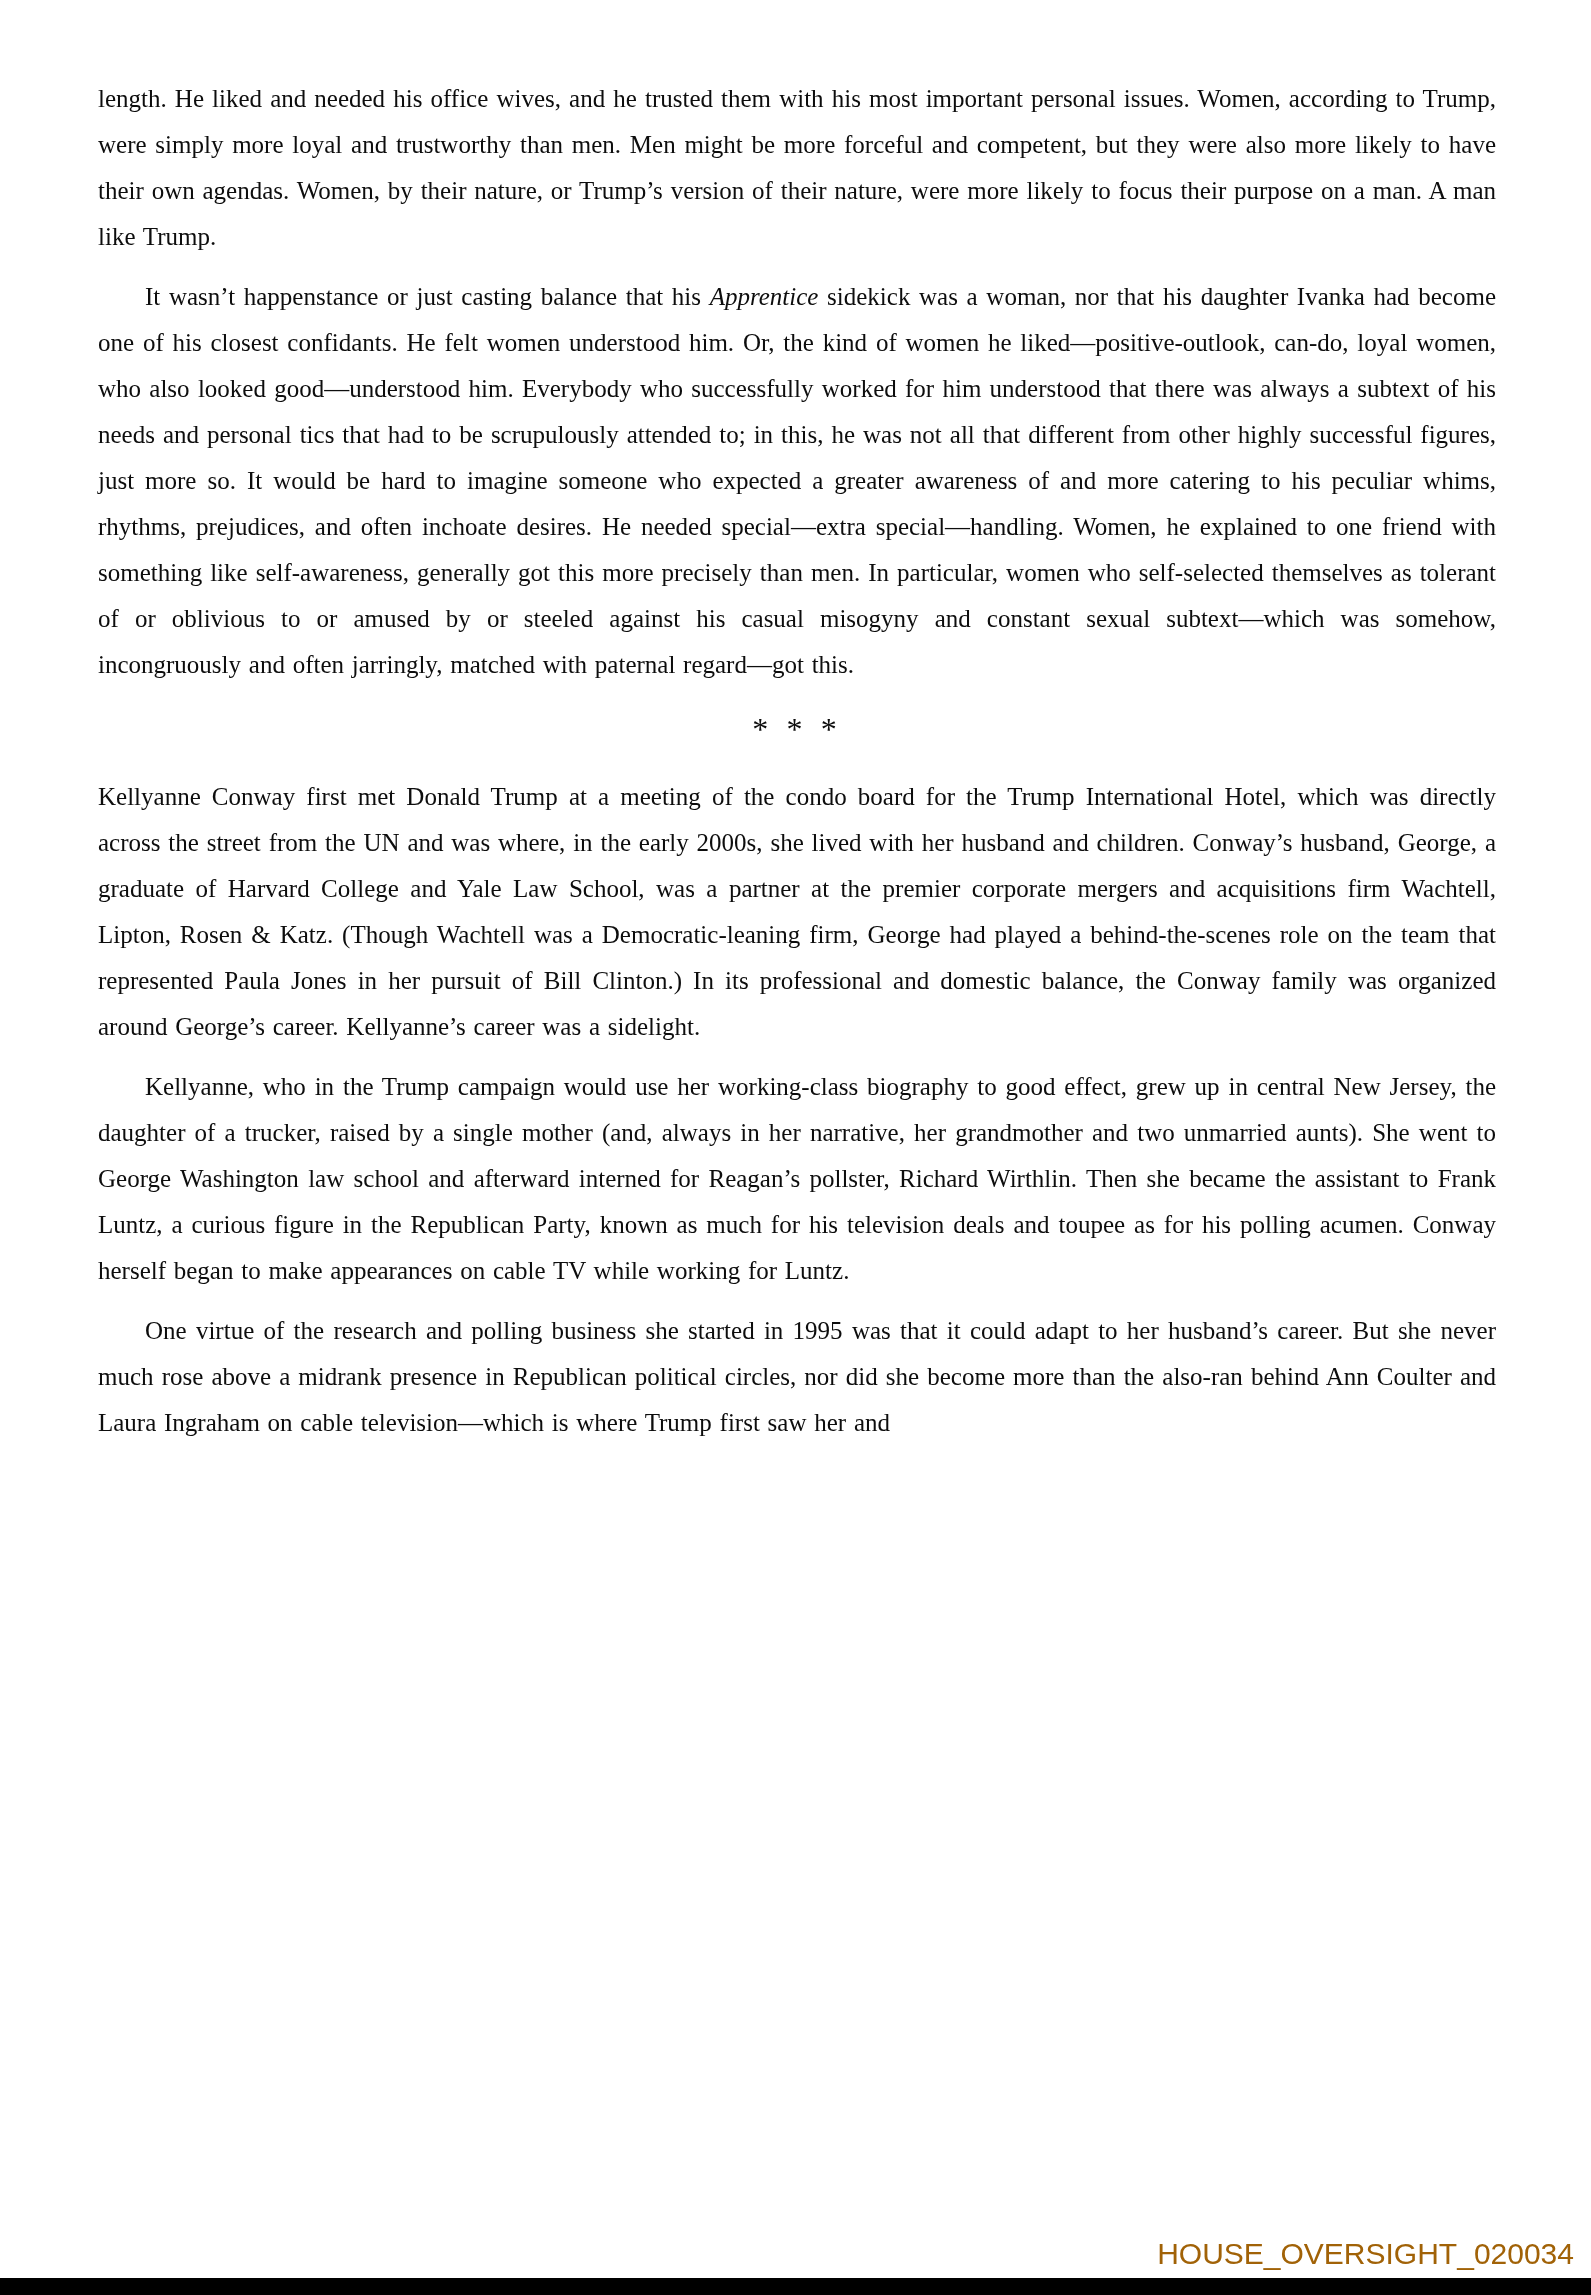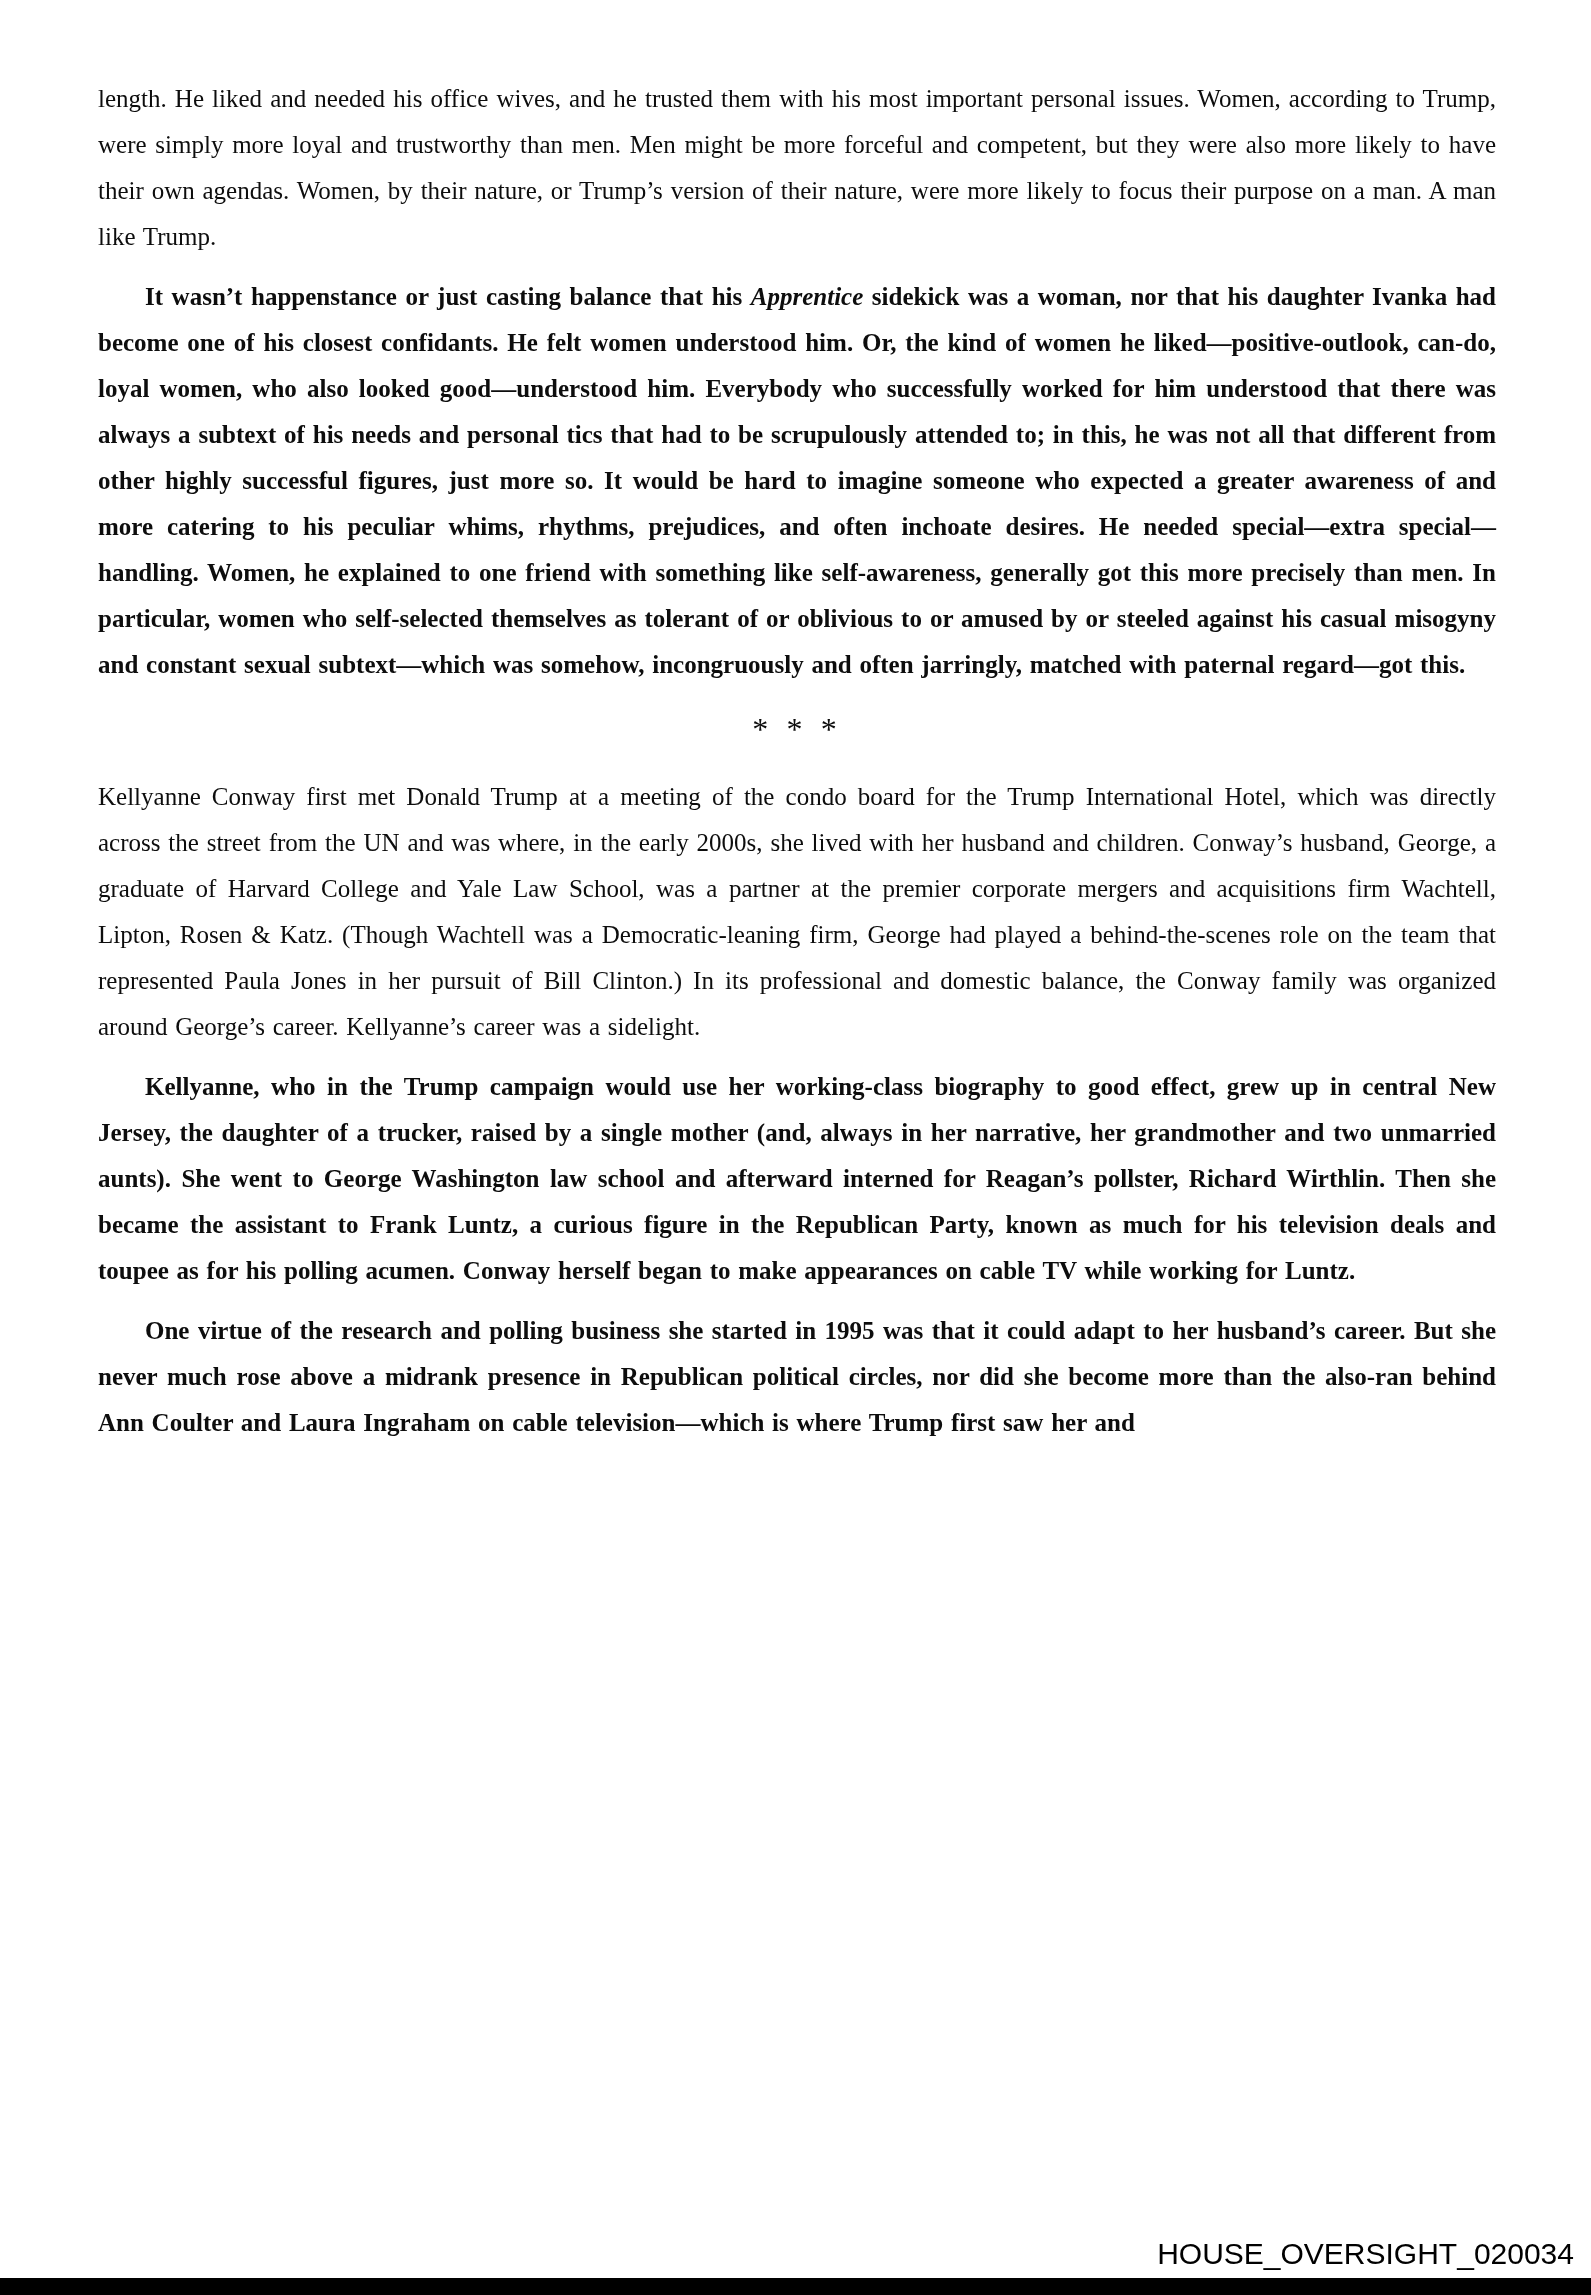--- a/index.html
+++ b/index.html
@@ -27,39 +27,38 @@
   }
   .para {
     font-size: 25px;
     line-height: 46px;
     text-align: justify;
     margin: 0 0 14px 0;
     word-spacing: 0.06em;
   }
   .para.indent {
     text-indent: 47px;
-    font-weight: bold;
   }
   .para i {
     font-style: italic;
   }
   .divider {
     text-align: center;
     font-size: 32px;
     line-height: 46px;
     letter-spacing: 5.1px;
     margin: 18px 0 22px 0;
   }
   .footer-stamp {
     position: absolute;
     right: 18px;
     bottom: 24.4px;
     font-family: "Liberation Sans", sans-serif;
     font-size: 30px;
-    color: #000000;
+    color: #a16207;
     letter-spacing: 0;
   }
   .bottom-bar {
     position: absolute;
     left: 0;
     right: 0;
     bottom: 0;
     height: 16.7px;
     background: #000000;
   }

